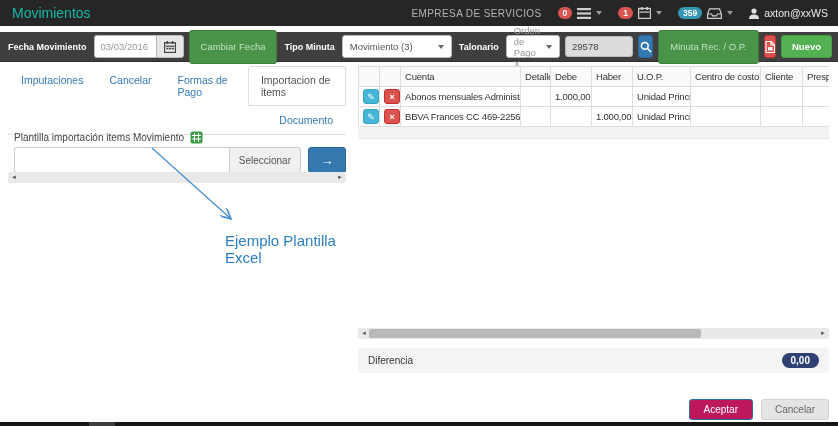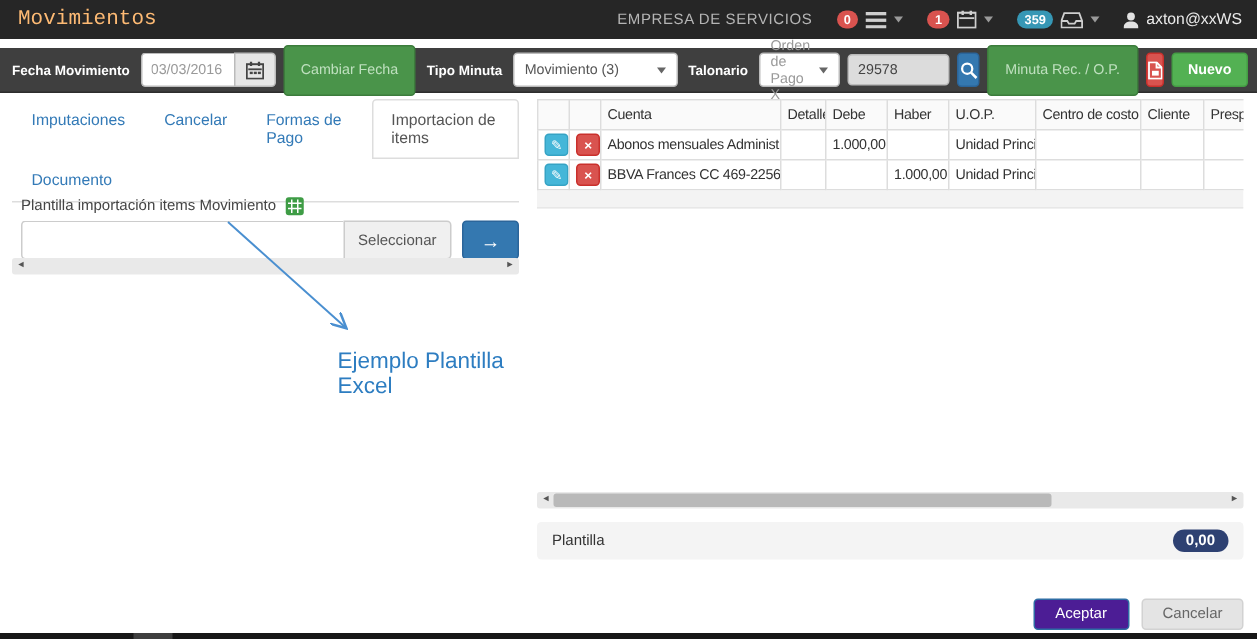--- a/index.html
+++ b/index.html
@@ -4,21 +4,21 @@
 <style>
   * { box-sizing: border-box; margin: 0; padding: 0; }
   html,body { width: 838px; height: 426px; }
   body {
     position: relative; overflow: hidden; background: #fff;
     font-family: "Liberation Sans", sans-serif; color: #333;
   }
   
   .topbar { position:absolute; top:0; left:0; width:838px; height:26px; background:#262626;
     display:flex; align-items:center; justify-content:space-between; padding:0 10px 0 12px; }
-  .app-title { color:#fdba74; font-size:14px;font-family:Liberation Mono, monospace; }
+  .app-title { color:#14b8a6; font-size:14px; }
   .topbar-right { display:flex; align-items:center; gap:16px; }
   .company { color:#b5b5b5; font-size:10px; letter-spacing:.4px; }
   .notif { display:flex; align-items:center; gap:5px; cursor:pointer; }
   .badge { font-size:8.5px; font-weight:bold; color:#fff; border-radius:8px; padding:1px 5px; line-height:10px; }
   .badge.red { background:#d9534f; }
   .badge.blue { background:#3697b5; }
   .caret { width:0; height:0; border-left:3.5px solid transparent; border-right:3.5px solid transparent; border-top:4px solid #9a9a9a; }
   .userbox { display:flex; align-items:center; gap:5px; color:#ececec; font-size:10.5px; cursor:pointer; }
   
   .toolbar { position:absolute; top:32px; left:0; width:838px; height:30px; background:#3f3f3f;
@@ -40,21 +40,21 @@
   .sel-caret { width:0; height:0; border-left:3.5px solid transparent; border-right:3.5px solid transparent; border-top:4px solid #666; margin-left:6px; }
   .tipo-minuta { flex:1; min-width:110px; }
   .talonario { width:94px; color:#999; }
   .num-input { width:68px; height:21px; background:#dcdcdc; border:1px solid #bbb; border-radius:3px;
     padding:0 6px; font-size:9.5px; color:#444; outline:none; }
   .icon-btn { width:30px; }
   .push-right { margin-left:auto; }
   
   .left-panel { position:absolute; left:8px; top:64px; width:338px; height:330px; }
   .tabs { position:absolute; top:2px; left:0; width:338px; border-bottom:1px solid #ddd; }
-  .tabs-row { display:flex; }
+  .tabs-row { display:flex;justify-content:flex-end; }
   .tab { font-size:10.5px; color:#337ab7; padding:7px 12px; cursor:pointer; border:1px solid transparent; }
   .tab.active { color:#555; background:#fff; border:1px solid #ddd; border-radius:3px 3px 0 0; }
   .plantilla-row { position:absolute; top:67px; left:6px; display:flex; align-items:center; gap:6px;
     font-size:10px; color:#444; }
   .file-row { position:absolute; top:83px; left:6px; width:332px; display:flex; gap:7px; }
   .input-group { display:flex; flex:1; height:26px; }
   .input-group input { flex:1; border:1px solid #ccc; border-right:none; border-radius:3px 0 0 3px;
     padding:0 7px; font-size:10px; outline:none; min-width:0; }
   .btn-select { background:#f0f0f0; border:1px solid #ccc; border-radius:0 3px 3px 0; color:#555;
     font-size:10px; padding:0 9px; cursor:pointer; }
@@ -81,21 +81,21 @@
   .mini-btn.edit { background:#45b6d8; border:1px solid #36a3c4; }
   .mini-btn.del { background:#d9534f; border:1px solid #c9302c; font-weight:bold; }
   .filler-stripe { width:471px; height:12px; background:#f3f3f3; border-bottom:1px solid #e7e7e7; }
   .grid-scroll { position:absolute; top:262px; left:0; width:471px; }
   .grid-scroll .thumb { position:absolute; left:11px; top:1px; height:9px; width:332px; background:#b9b9b9; border-radius:2px; }
   .dif-bar { position:absolute; top:282px; left:0; width:471px; height:25px; background:#f4f4f4;
     border-radius:3px; display:flex; align-items:center; justify-content:space-between; padding:0 10px;
     font-size:10px; color:#333; }
   .pill { background:#2e4172; color:#fff; font-size:10px; font-weight:bold; padding:2px 9px; border-radius:10px; }
   .actions { position:absolute; top:333px; right:0; display:flex; gap:8px; }
-  .btn-primary { background:#4c1d95; border:1px solid #2e6da4; color:#fff; font-size:10px; padding:4px 14px; border-radius:3px; cursor:pointer; }
+  .btn-primary { background:#be185d; border:1px solid #2e6da4; color:#fff; font-size:10px; padding:4px 14px; border-radius:3px; cursor:pointer; }
   .btn-default { background:#e4e4e4; border:1px solid #d2d2d2; color:#666; font-size:10px; padding:4px 13px; border-radius:3px; cursor:pointer; }
   
   .bottom-strip { position:absolute; bottom:0; left:0; width:838px; height:4px; background:#171717; }
   .bottom-strip .seg { position:absolute; left:89px; width:26px; height:100%; background:#3e3e3e; }
 </style>
 </head>
 <body>
 
 <header class="topbar">
   <div class="app-title">Movimientos</div>
@@ -283,21 +283,21 @@
       </tbody>
     </table>
     <div class="filler-stripe"></div>
   </div>
   <div class="h-scroll grid-scroll">
     <span class="sarrow l">◄</span>
     <span class="thumb"></span>
     <span class="sarrow r">►</span>
   </div>
   <div class="dif-bar">
-    <span>Plantilla</span>
+    <span>Diferencia</span>
     <span class="pill">0,00</span>
   </div>
   <div class="actions">
     <button class="btn-primary">Aceptar</button>
     <button class="btn-default">Cancelar</button>
   </div>
 </div>
 
 <div class="bottom-strip">
     <span class="seg"></span>

